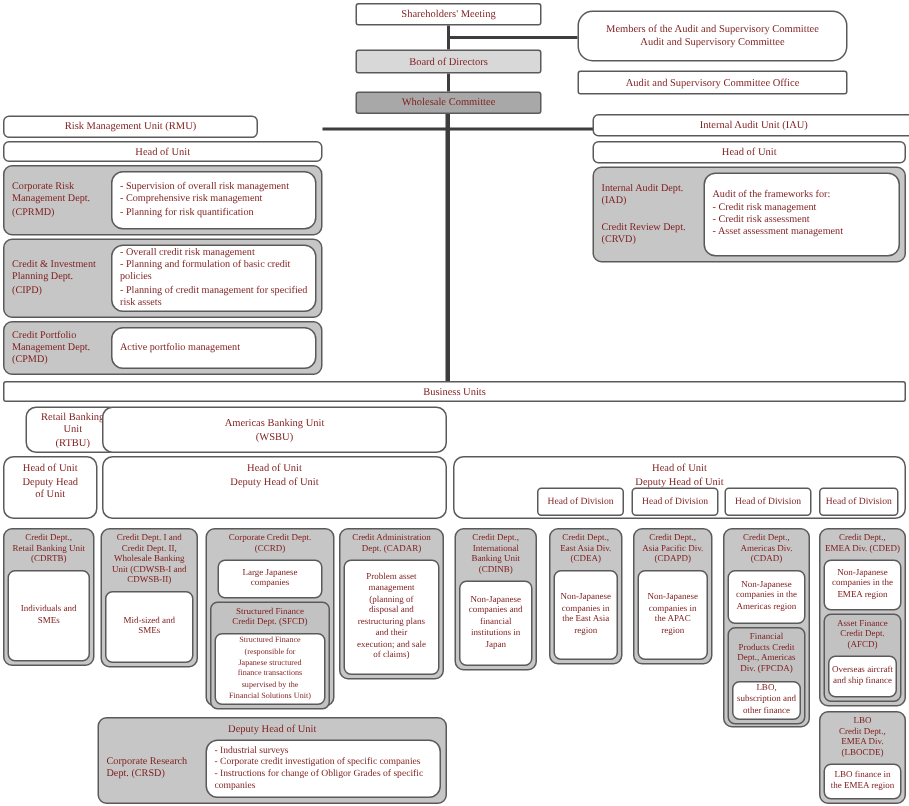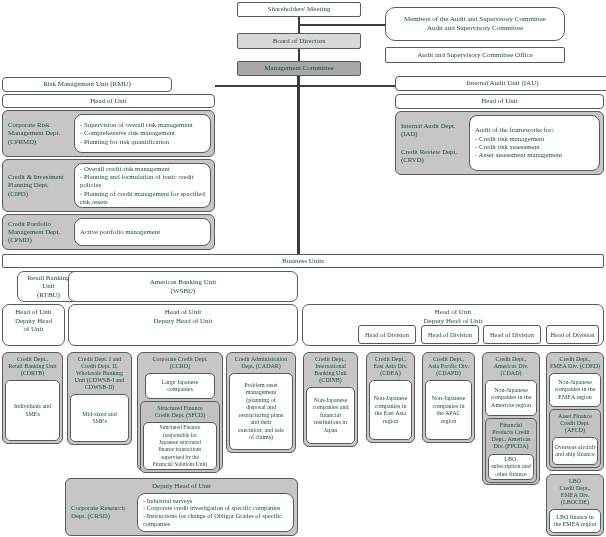--- a/index.html
+++ b/index.html
@@ -1,18 +1,18 @@
 <!DOCTYPE html>
 <html><head>
 <meta charset="utf-8">
 <style>
   html,body{margin:0;padding:0;background:#fff;}
   #canvas{
     position:relative;width:606px;height:537px;background:#ffffff;
-    font-family:"Liberation Serif","DejaVu Serif",serif;color:#14532d;
+    font-family:"Liberation Serif","DejaVu Serif",serif;color:#7f1d1d;
     overflow:hidden;
   }
   .bx{
     position:absolute;box-sizing:border-box;background:#fff;
     border:1px solid #5a5a5a;border-radius:4px;
     display:flex;align-items:center;justify-content:center;
     text-align:center;font-size:7px;line-height:1.22;padding:1px;
   }
   .pre{white-space:pre-line;}
   .r2{border-radius:2px}.r7{border-radius:7px}.r10{border-radius:10px}
@@ -51,21 +51,21 @@
   <div class="line" style="left:299px;top:24px;width:86px;height:2px"></div>
   <div class="line" style="left:298px;top:49px;width:2px;height:12px"></div>
   <div class="line" style="left:297px;top:76px;width:3px;height:179px"></div>
   <div class="line" style="left:215px;top:85px;width:182px;height:2px"></div>
 
   <div class="bx r2" style="left:237px;top:2px;width:124px;height:15px">Shareholders' Meeting</div>
   <div class="bx r10 pre" style="left:385px;top:7px;width:180px;height:34px">Members of the Audit and Supervisory Committee
 Audit and Supervisory Committee</div>
   <div class="bx r2" style="left:385px;top:47px;width:180px;height:16px">Audit and Supervisory Committee Office</div>
   <div class="bx r2 fill-light" style="left:237px;top:33px;width:124px;height:16px">Board of Directors</div>
-  <div class="bx r2 fill-dark" style="left:237px;top:61px;width:124px;height:15px">Management Committee</div>
+  <div class="bx r2 fill-dark" style="left:237px;top:61px;width:124px;height:15px">Wholesale Committee</div>
 
   <div class="bx" style="left:2px;top:77px;width:170px;height:15px">Risk Management Unit (RMU)</div>
   <div class="bx" style="left:2px;top:94px;width:213px;height:14px">Head of Unit</div>
 
   <div class="bx fill-gray duty-row" style="left:2px;top:110px;width:213px;height:47px">
     <div class="duty-label pre">Corporate Risk
 Management Dept.
 (CPRMD)</div>
     <div class="duty-card pre">- Supervision of overall risk management
 - Comprehensive risk management

